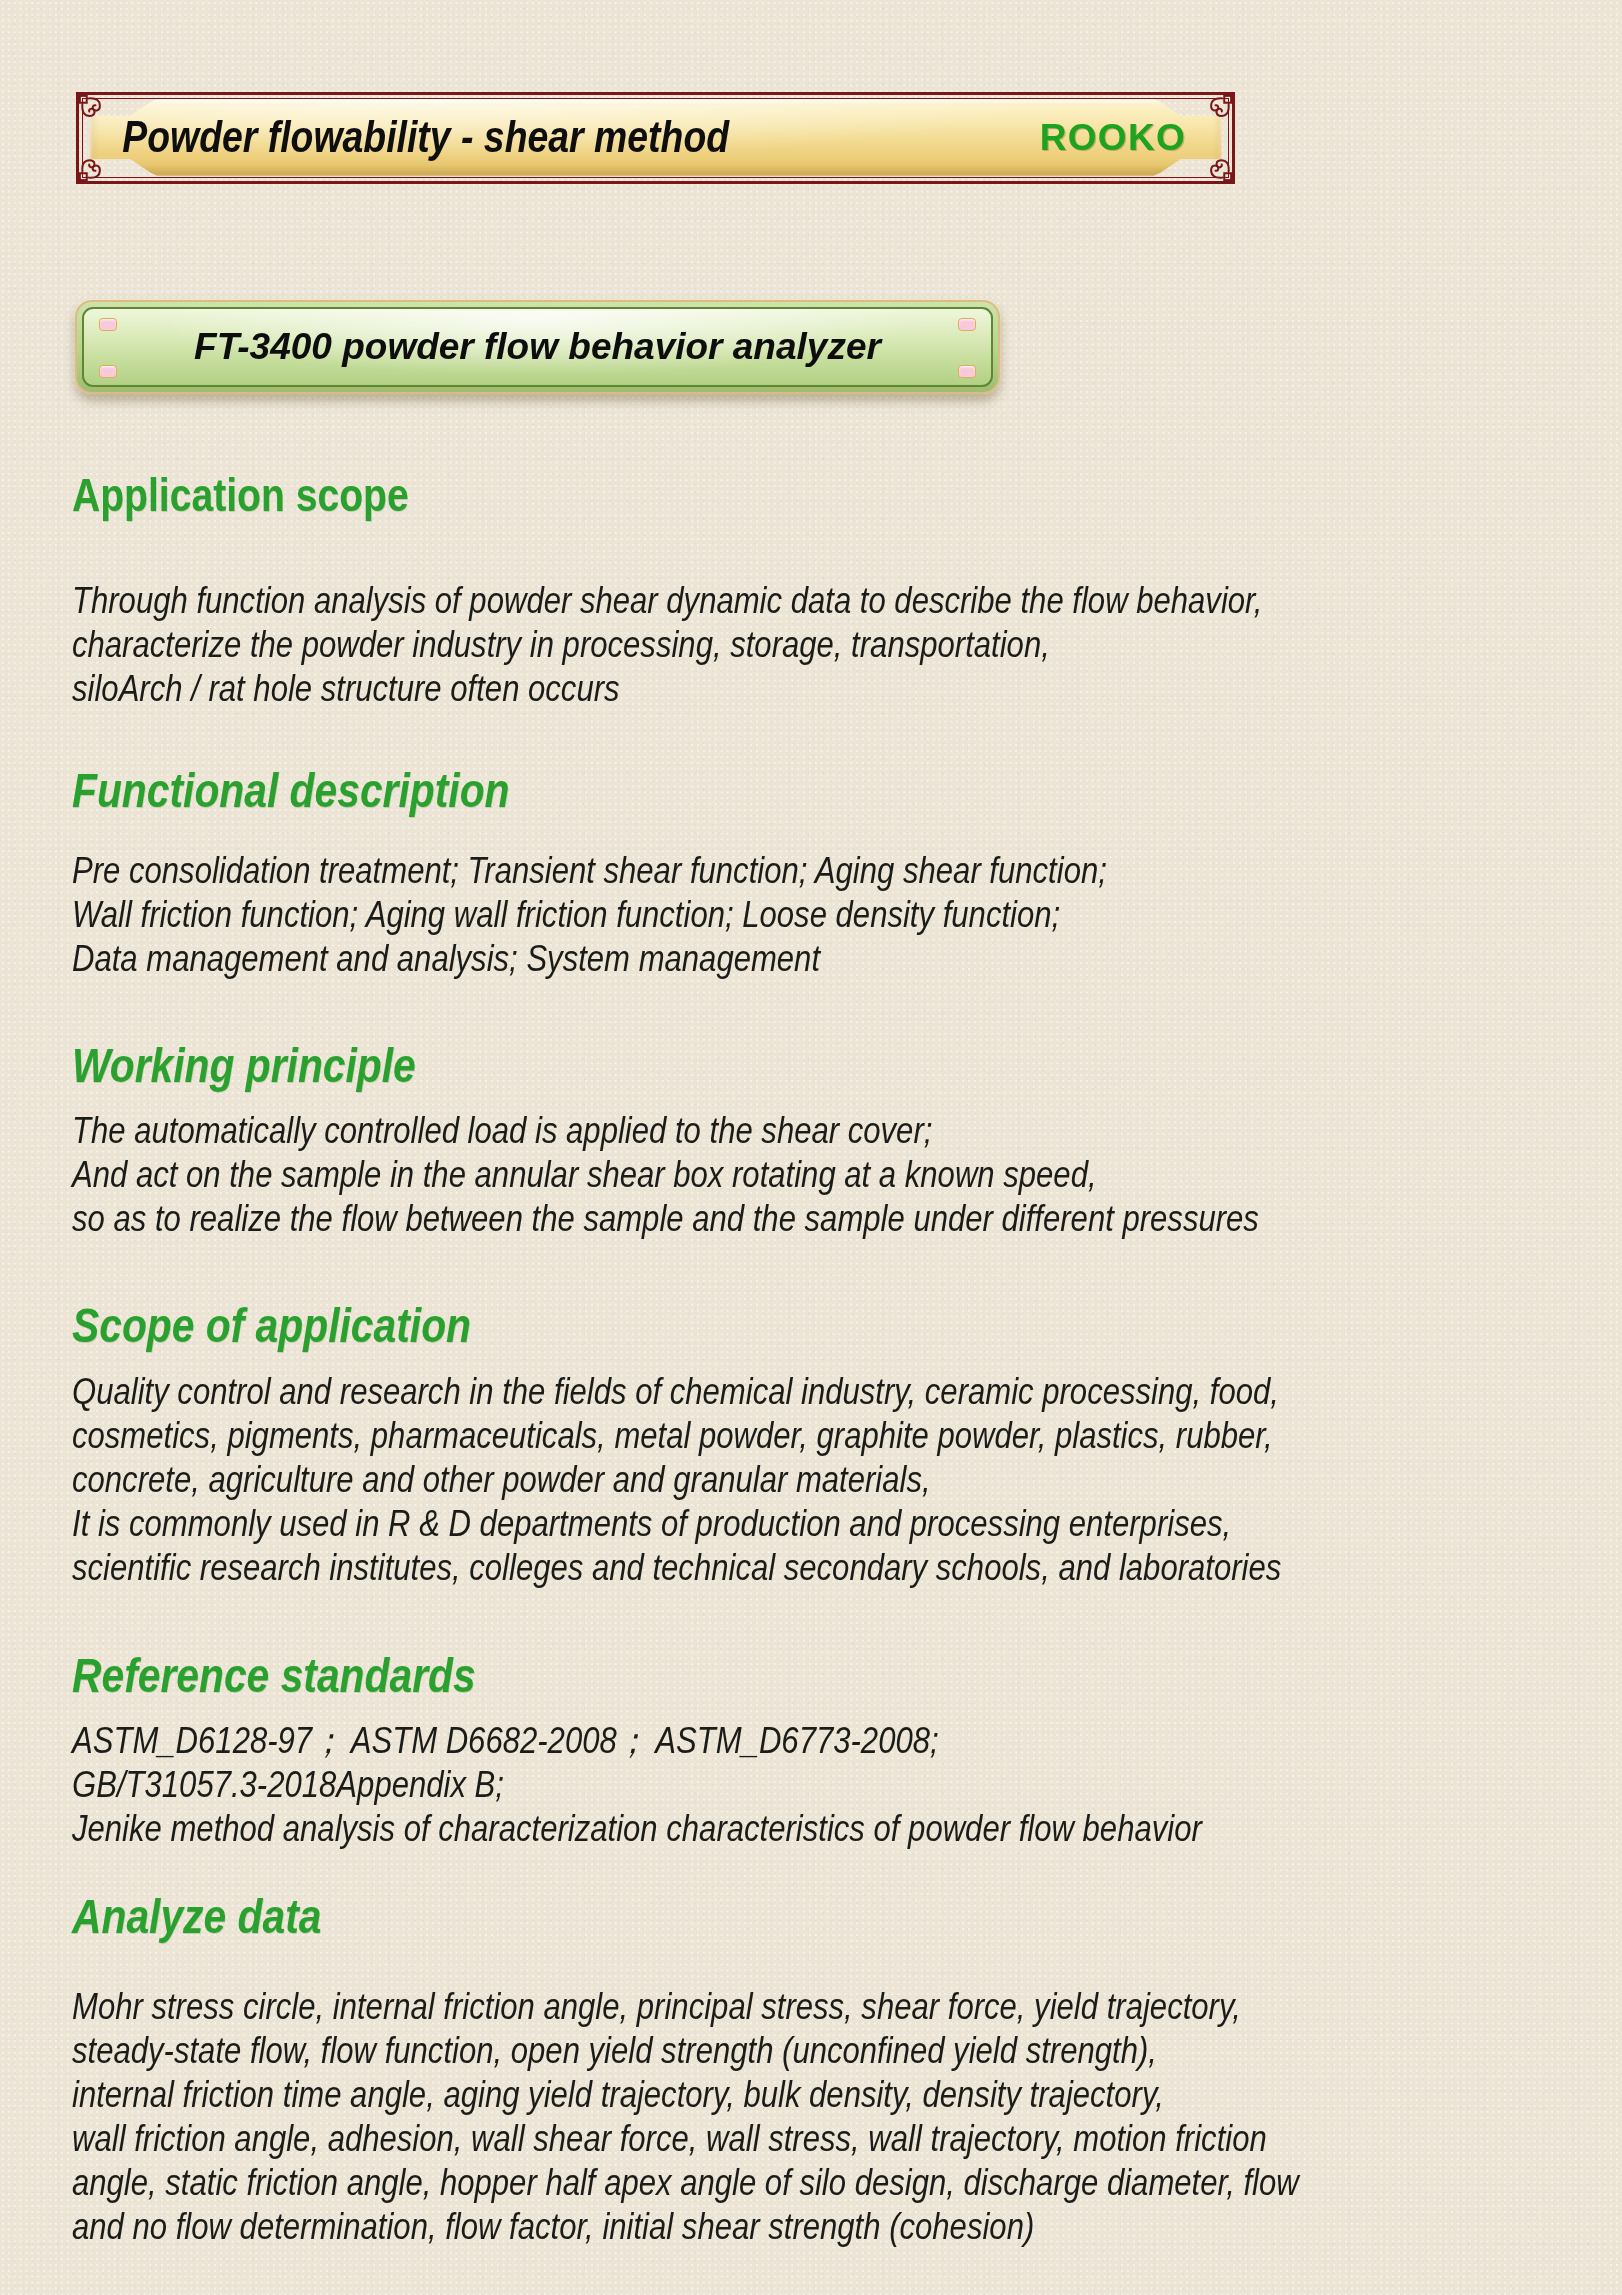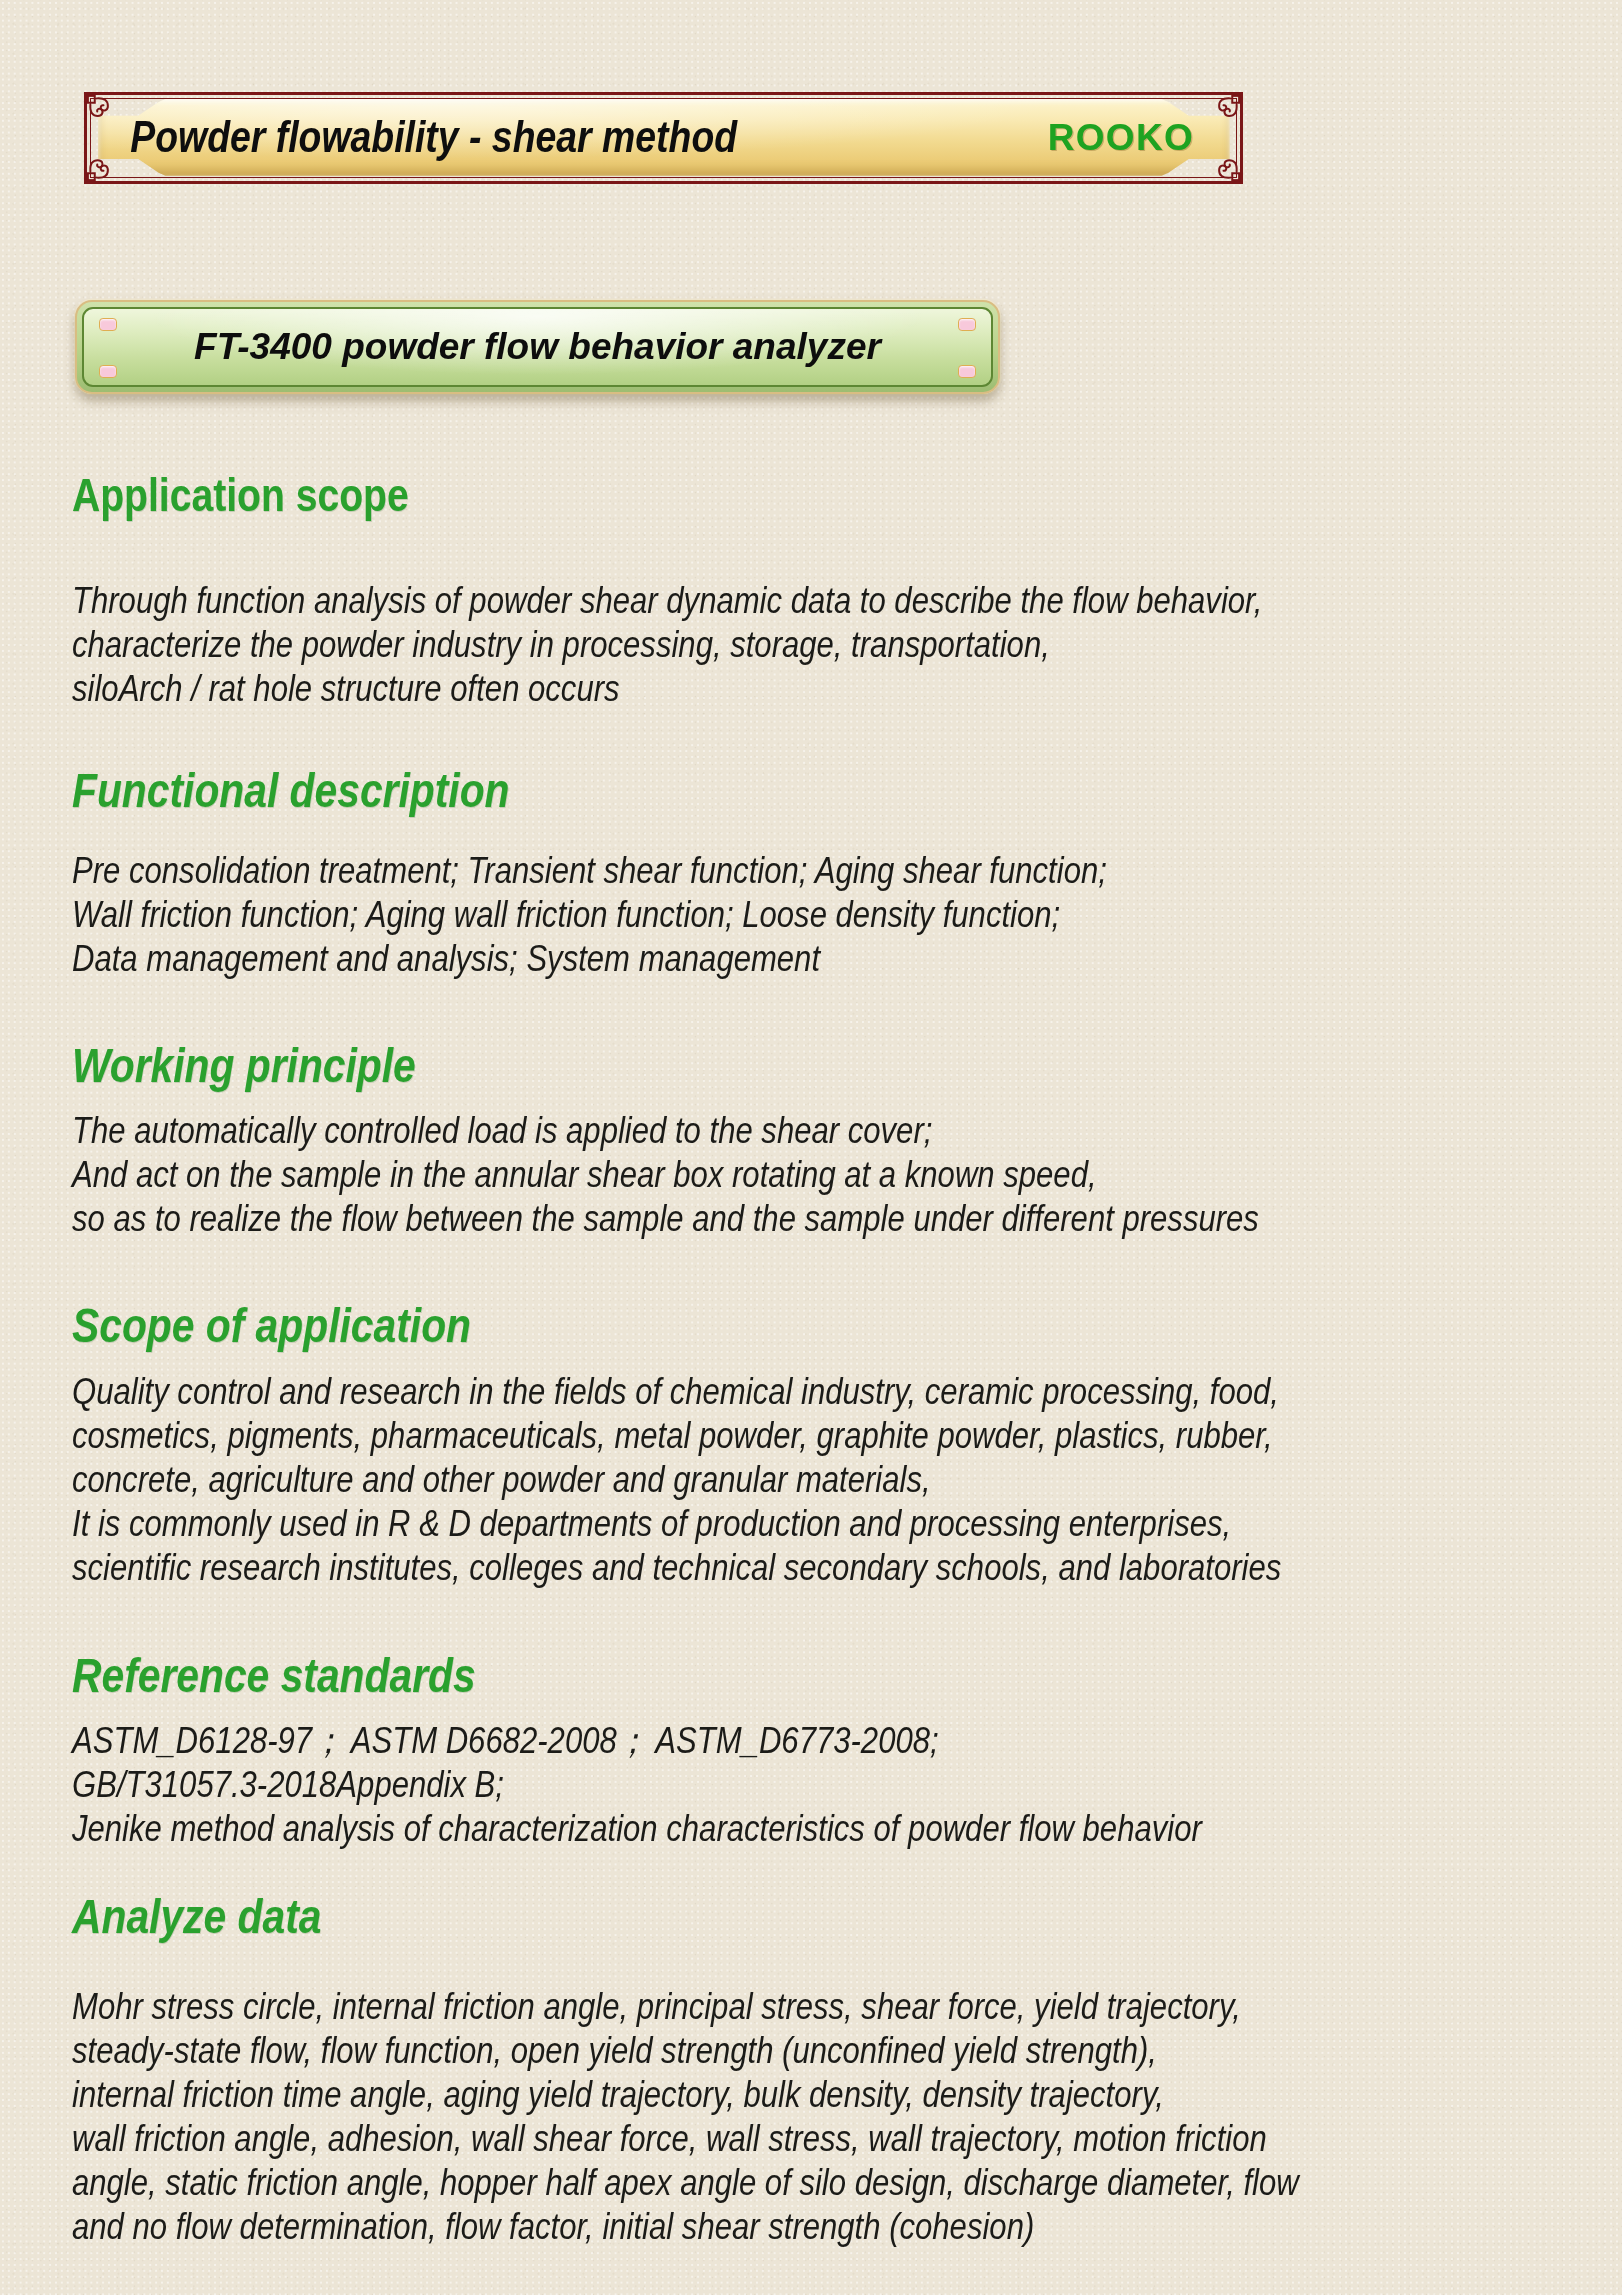--- a/index.html
+++ b/index.html
@@ -19,21 +19,21 @@
       radial-gradient(rgba(255,255,255,0.5) 0.7px, transparent 1px),
       radial-gradient(rgba(178,162,135,0.22) 0.7px, transparent 1px),
       radial-gradient(rgba(196,182,156,0.18) 0.8px, transparent 1.3px);
     background-size:5.9px 5.9px, 8.5px 8.5px, 15px 15px;
     background-position:0 0, 2.6px 3.9px, 5.9px 1.3px;
     overflow:hidden;
   }
 
   
   .banner-frame{
-    position:absolute; left:84px; top:92px; width:1159px; height:92px;
+    position:absolute; left:76px; top:92px; width:1159px; height:92px;
     border:3.3px solid var(--maroon);
     padding-left:15px;
   }
   .banner-frame-inner{
     position:absolute; inset:2.6px;
     border:1.3px solid var(--maroon);
   }
   .gold-plaque{
     position:absolute; left:10.5px; right:10.5px; top:3.9px; bottom:5.2px;
     background:

